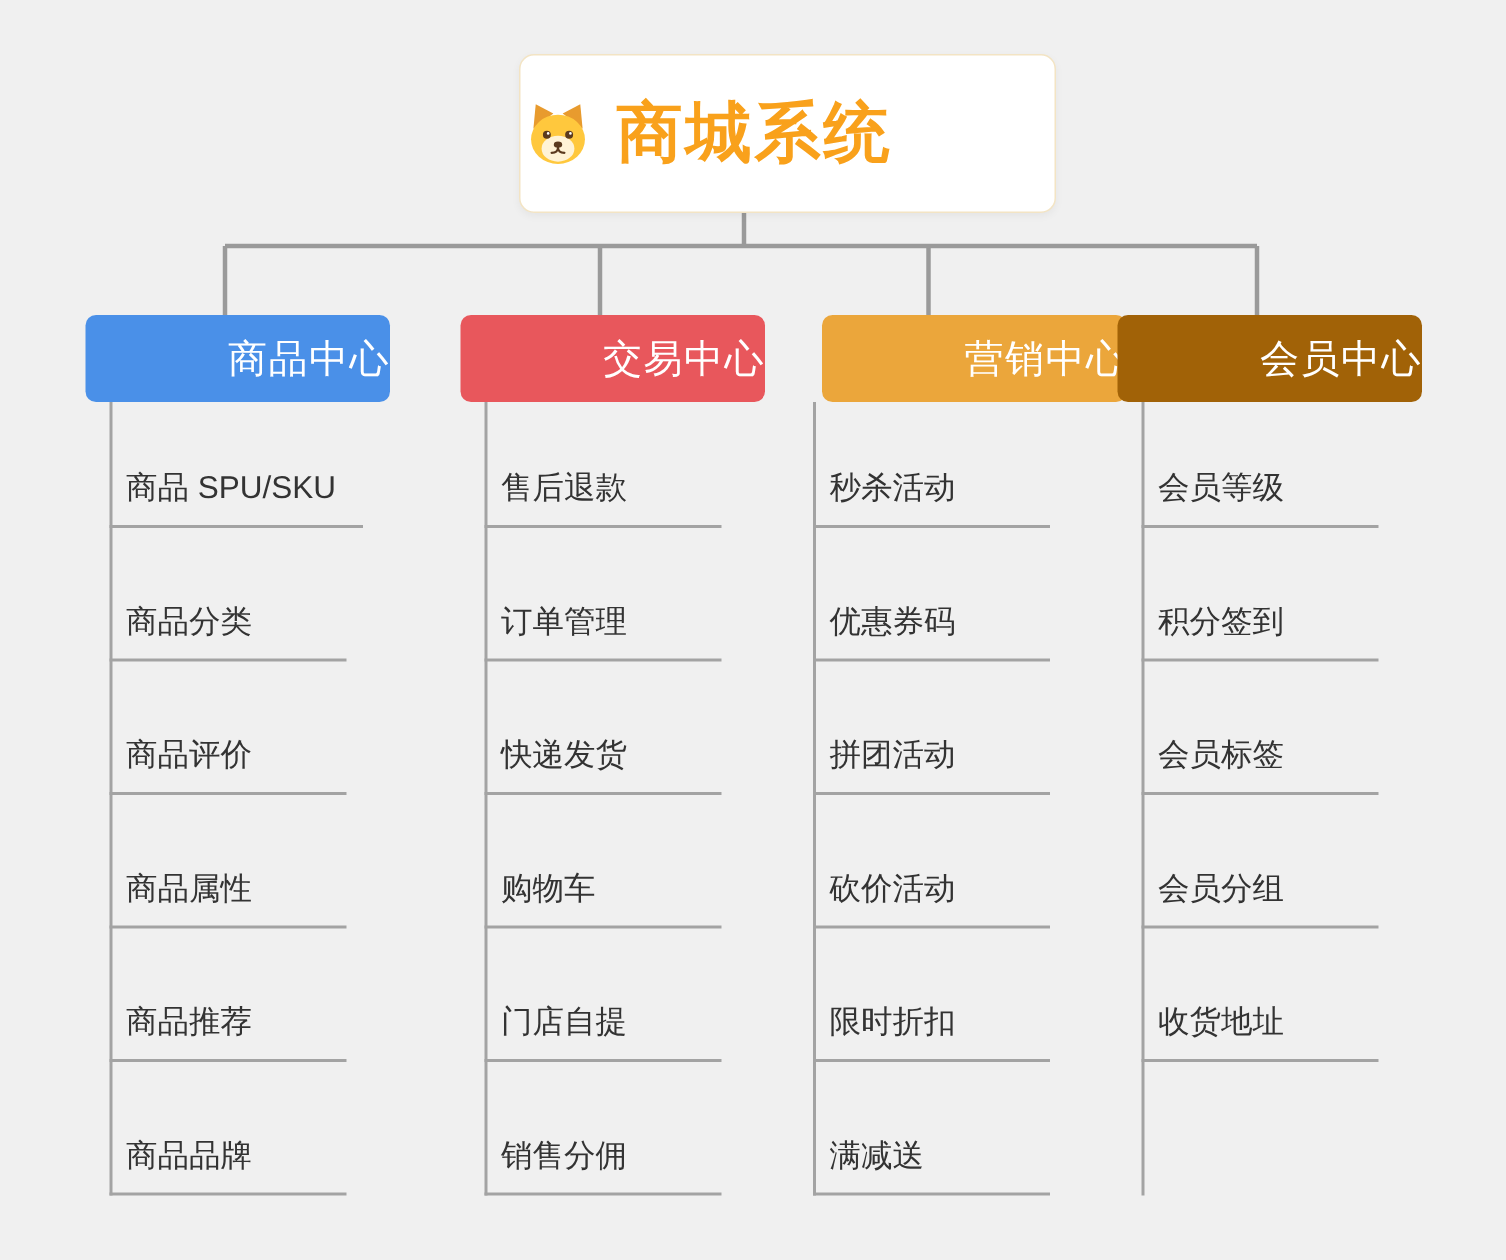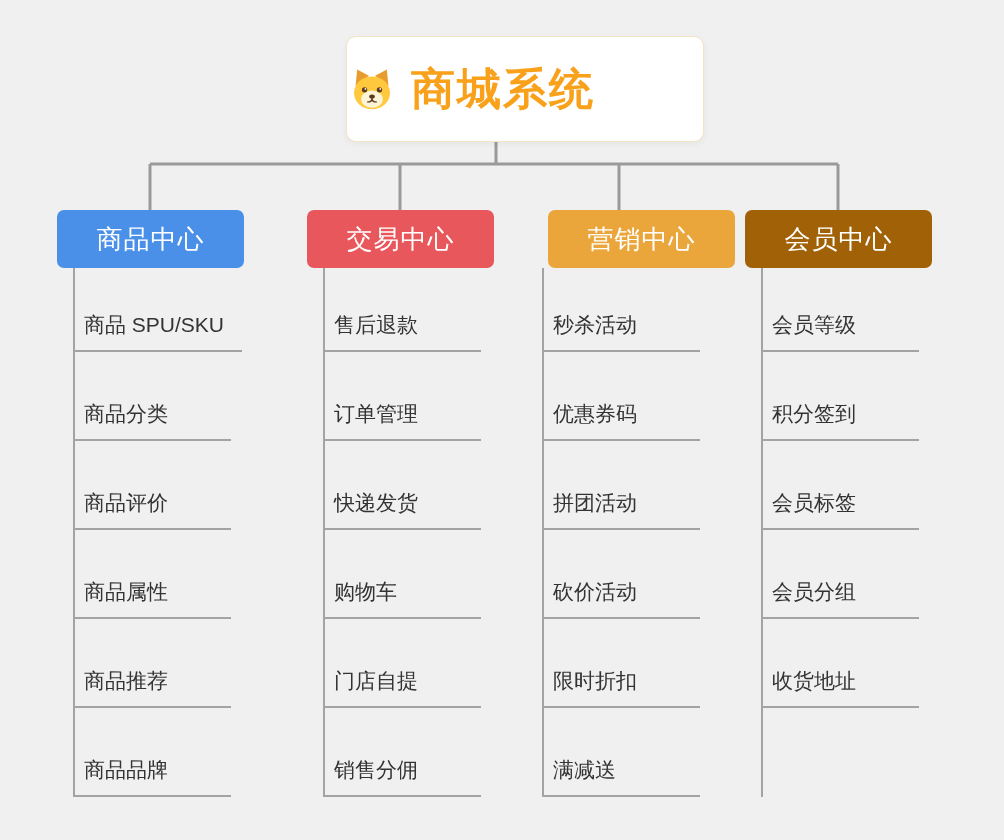--- a/index.html
+++ b/index.html
@@ -16,22 +16,22 @@
     box-shadow:0 2px 6px rgba(0,0,0,.05);
     display:flex;align-items:center;justify-content:flex-start;gap:14px;
     cursor:pointer;
     margin-left:28px;
   }
   .dog{width:50px;height:50px;display:inline-flex;}
   .root-title{font-size:44px;font-weight:600;letter-spacing:2px;line-height:1;}
   
   .branch{
     position:absolute;top:210px;width:187px;height:58px;border-radius:7px;
-    display:flex;align-items:center;justify-content:center;
-    color:#ffffff;font-size:26px;letter-spacing:1px;cursor:pointer;
+    display:flex;align-items:center;justify-content:flex-end;
+    color:#ffffff;font-size:26px;letter-spacing:1px;cursor:pointer;padding-left:16px;
   }
   .b0{left:57px}.b1{left:307px}.b2{left:548px}.b3{left:745px}
   
   .col{position:absolute;top:268px;width:250px;}
   .c0{left:57px}.c1{left:307px}.c2{left:526px}.c3{left:745px}
   .vline{position:absolute;left:16px;top:0;width:2px;height:529px;background:#a3a3a3;}
   .row{height:89px;display:flex;align-items:flex-end;padding-left:16px;}
   .row:first-child{height:84px;}
   .child{
     display:inline-block;box-sizing:border-box;min-width:158px;

